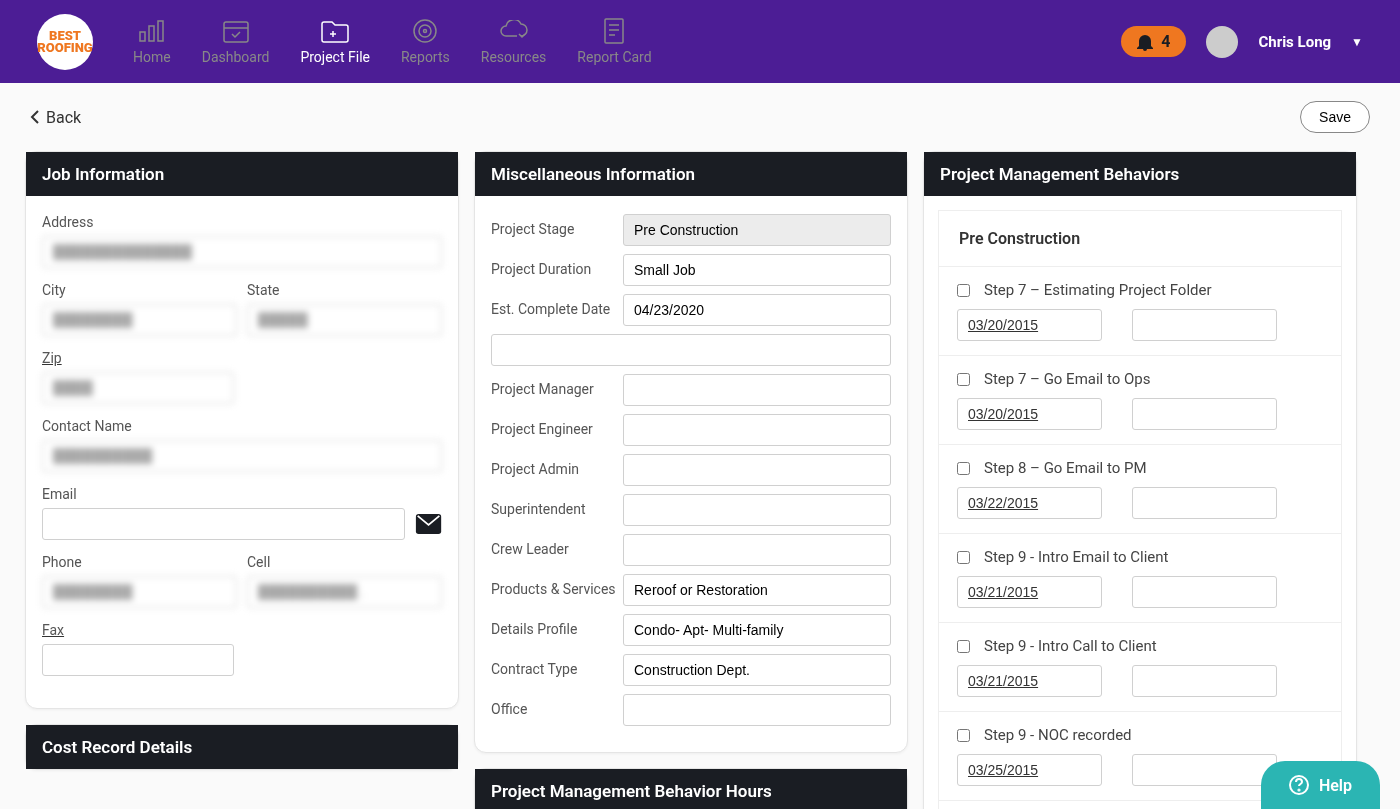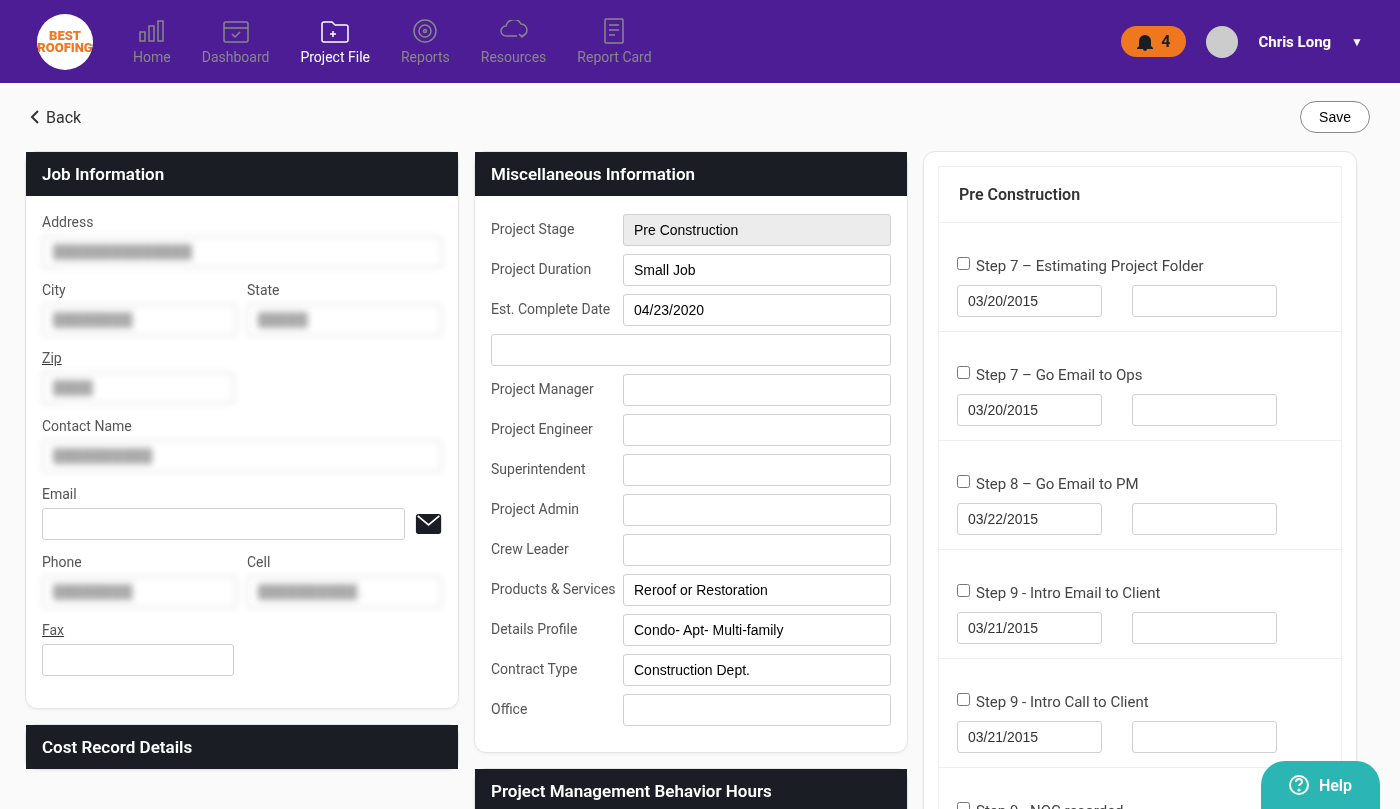--- a/index.html
+++ b/index.html
@@ -48,23 +48,23 @@
 
 .misc-row { display: flex; align-items: center; margin-bottom: 8px; }
 .misc-label { width: 132px; font-size: 14px; color: #555; line-height: 1.25; }
 .misc-input { flex: 1; border: 1px solid #d0d0d0; border-radius: 3px; padding: 7px 10px; font-size: 14px; background: #fff; }
 .misc-input.readonly { background: #ececec; }
 
 
 .subheader { padding: 18px 20px; font-size: 16px; font-weight: 600; color: #333; border: 1px solid #eee; border-bottom: none; }
 .behavior-list { border: 1px solid #eee; }
 .behavior-item { padding: 14px 18px; border-bottom: 1px solid #eee; }
-.behavior-title { display: flex; align-items: flex-start; gap: 6px; font-size: 15px; color: #444; margin-bottom: 10px; margin-top: 20px; }
+.behavior-title { display: flex; align-items: center; gap: 14px; font-size: 15px; color: #444; margin-bottom: 10px; }
 .behavior-title input[type=checkbox] { width: 13px; height: 13px; }
-.behavior-dates { display: flex; gap: 30px; }
+.behavior-dates { display: flex; gap: 30px; text-decoration: underline; }
 .behavior-dates .input { width: 145px; }
 
 
 .help-btn { position: fixed; bottom: 0; right: 20px; background: #2bb5b3; color: #fff; border-radius: 24px 24px 0 0; padding: 14px 28px; display: flex; align-items: center; gap: 10px; font-weight: 600; font-size: 16px; }
 </style>
 </head>
 <body>
 
 <div class="header">
   <div class="logo">
@@ -237,25 +237,25 @@
           </div>
           <div class="misc-row">
             <div class="misc-label">Project Manager</div>
             <input class="misc-input" style="">
           </div>
           <div class="misc-row">
             <div class="misc-label">Project Engineer</div>
             <input class="misc-input" style="">
           </div>
           <div class="misc-row">
+            <div class="misc-label">Project Admin</div>
+            <input class="misc-input" style="">
+          </div>
+          <div class="misc-row">
             <div class="misc-label">Superintendent</div>
-            <input class="misc-input" style="">
-          </div>
-          <div class="misc-row">
-            <div class="misc-label">Project Admin</div>
             <input class="misc-input" style="">
           </div>
           <div class="misc-row">
             <div class="misc-label">Crew Leader</div>
             <input class="misc-input" style="">
           </div>
           <div class="misc-row">
             <div class="misc-label">Products &amp; Services</div>
             <input class="misc-input" value="Reroof or Restoration" style="">
           </div>
@@ -278,20 +278,21 @@
       <div class="panel-header">Project Management Behavior Hours</div>
       <div class="panel-body">
         
         
       </div>
     </div>
   </div>
 
   <div class="col col-3">
     <div class="panel">
+      <div class="panel-header">Project Management Behaviors</div>
       <div class="panel-body" style="padding:14px">
         <div class="subheader">Pre Construction</div>
         <div class="behavior-list" id="behavior-list">
             <div class="behavior-item">
     <div class="behavior-title">
       <input type="checkbox" style="">
       <span>Step 7 – Estimating Project Folder</span>
     </div>
     <div class="behavior-dates">
       <input class="input" value="03/20/2015" style="">

